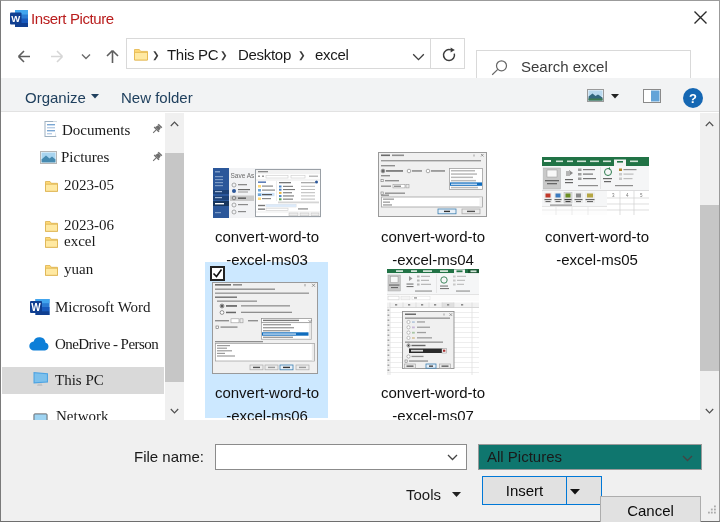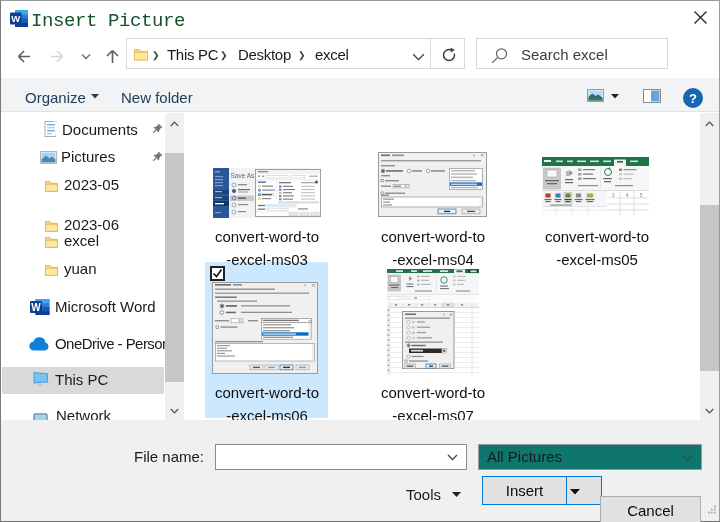--- a/index.html
+++ b/index.html
@@ -1,37 +1,37 @@
 <!DOCTYPE html>
 <html><head>
 <meta charset="utf-8">
 <style>
 * { margin:0; padding:0; box-sizing:border-box; }
 html,body { width:720px; height:522px; }
 body { font-family:"Liberation Sans", sans-serif; font-size:15px; color:#1a1a1a; background:#fff; position:relative; overflow:hidden; }
 .abs { position:absolute; }
 #frame { position:absolute; inset:0; border:1px solid #9b9b9b; border-left-color:#7a7a7a; border-bottom:2px solid #6e6e6e; }
 
-#title { position:absolute; left:31px; top:10px; font-size:19px; color:#14532d; letter-spacing:-0.4px;font-family:Liberation Mono, monospace; }
+#title { position:absolute; left:31px; top:10px; font-size:15px; color:#b91c1c; letter-spacing:-0.4px; }
 
 .navbox { position:absolute; top:38px; height:31px; background:#fff; border:1px solid #d9d9d9; }
 #addr { left:126px; width:305px; }
 #refresh { left:430px; width:35px; }
-#search { left:476px; width:192px; }
+#search { left:476px; width:215px;margin-top:12px; }
 #crumbs { position:absolute; left:0; top:7px; width:100%; height:20px; font-size:15px; color:#1a1a1a; white-space:nowrap; }
 #crumbs .crumb { position:absolute; top:0; letter-spacing:-0.3px; }
 #crumbs .sep { position:absolute; top:4px; color:#3c3c3c; font-size:9px; }
 
 #toolbar { position:absolute; left:1px; right:1px; top:78px; height:34px; background:#f2f3f4; border-bottom:1px solid #e2e2e2; }
 .tbtxt { position:absolute; top:11px; color:#20405e; font-size:15px; }
 
 #content { position:absolute; left:1px; right:1px; top:113px; height:307px; background:#fff; }
 
 .sitem { position:absolute; height:28px; line-height:28px; white-space:nowrap; }
-.sitem .lbl { position:absolute; top:0; }
+.sitem .lbl { position:absolute; top:0;font-family:Liberation Serif, serif; }
 #thispc-hl { position:absolute; left:1px; top:254px; width:162px; height:27px; background:#d9d9d9; }
 
 .sb { position:absolute; width:17px; background:#f0f0f0; }
 .sb .arrow { position:absolute; left:0; width:100%; height:17px; text-align:center; line-height:0; }
 .sb .arrow.up svg { margin-top:8px; }
 .sb .arrow.dn svg { margin-top:5px; }
 .sb .thumb { position:absolute; left:0; width:17px; background:#c6c6c6; }
 
 .cap { position:absolute; width:160px; text-align:center; font-size:15px; line-height:23px; color:#111; }
 .thumb-img { position:absolute; overflow:hidden; }

